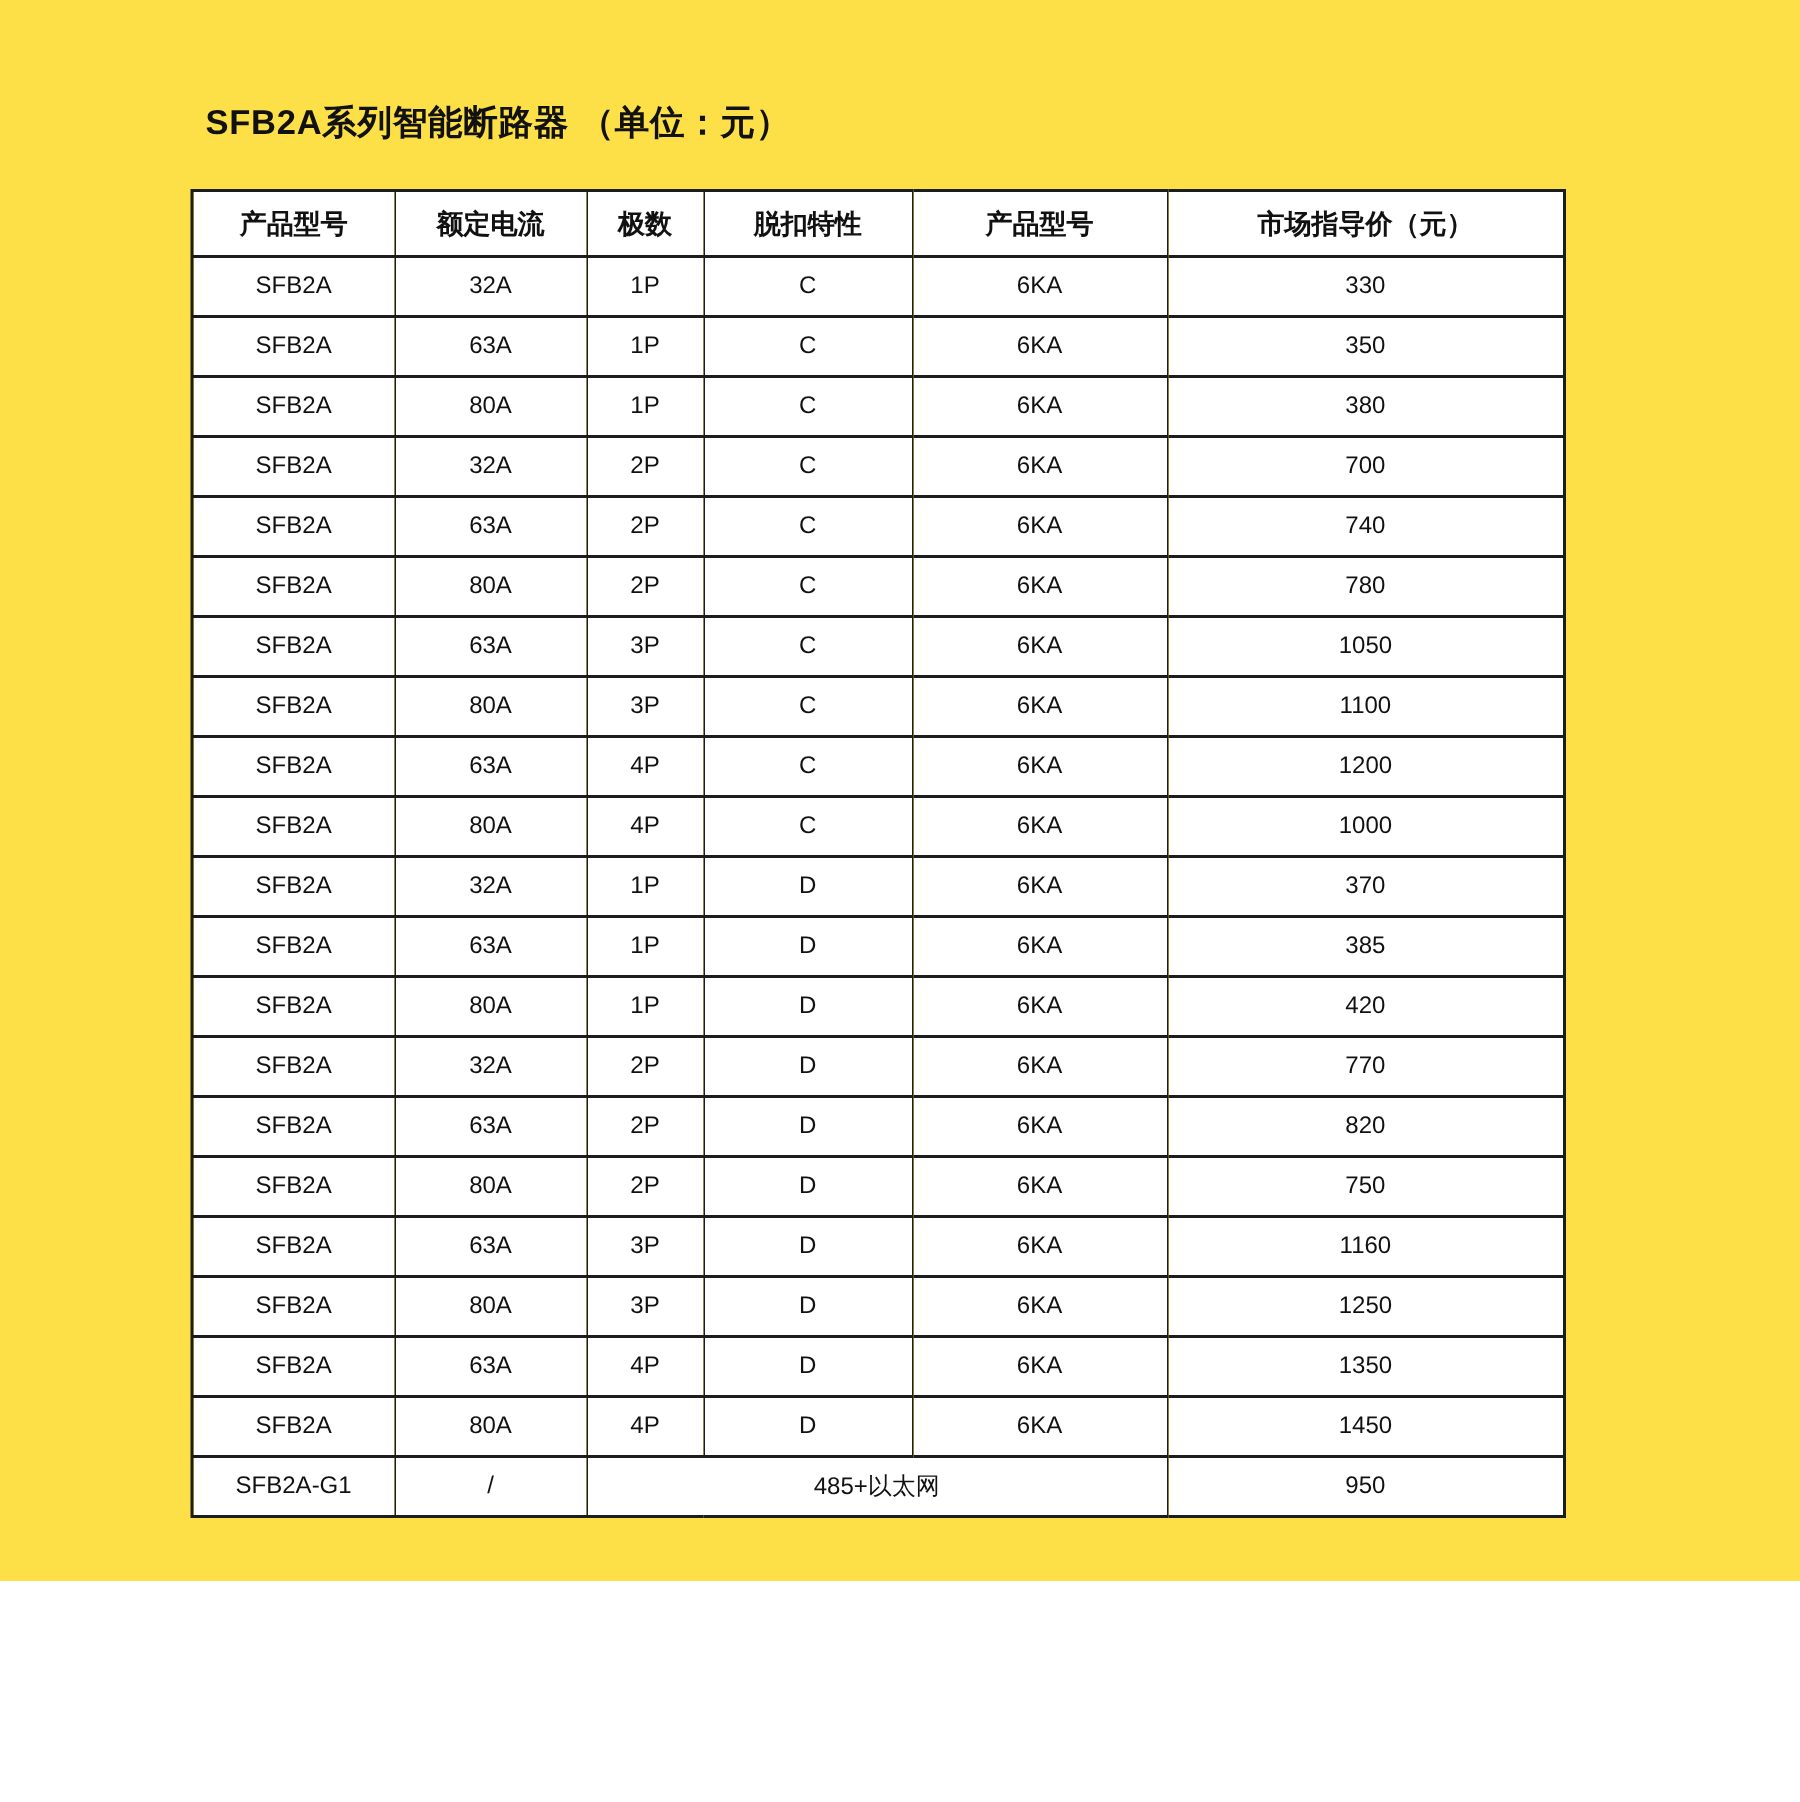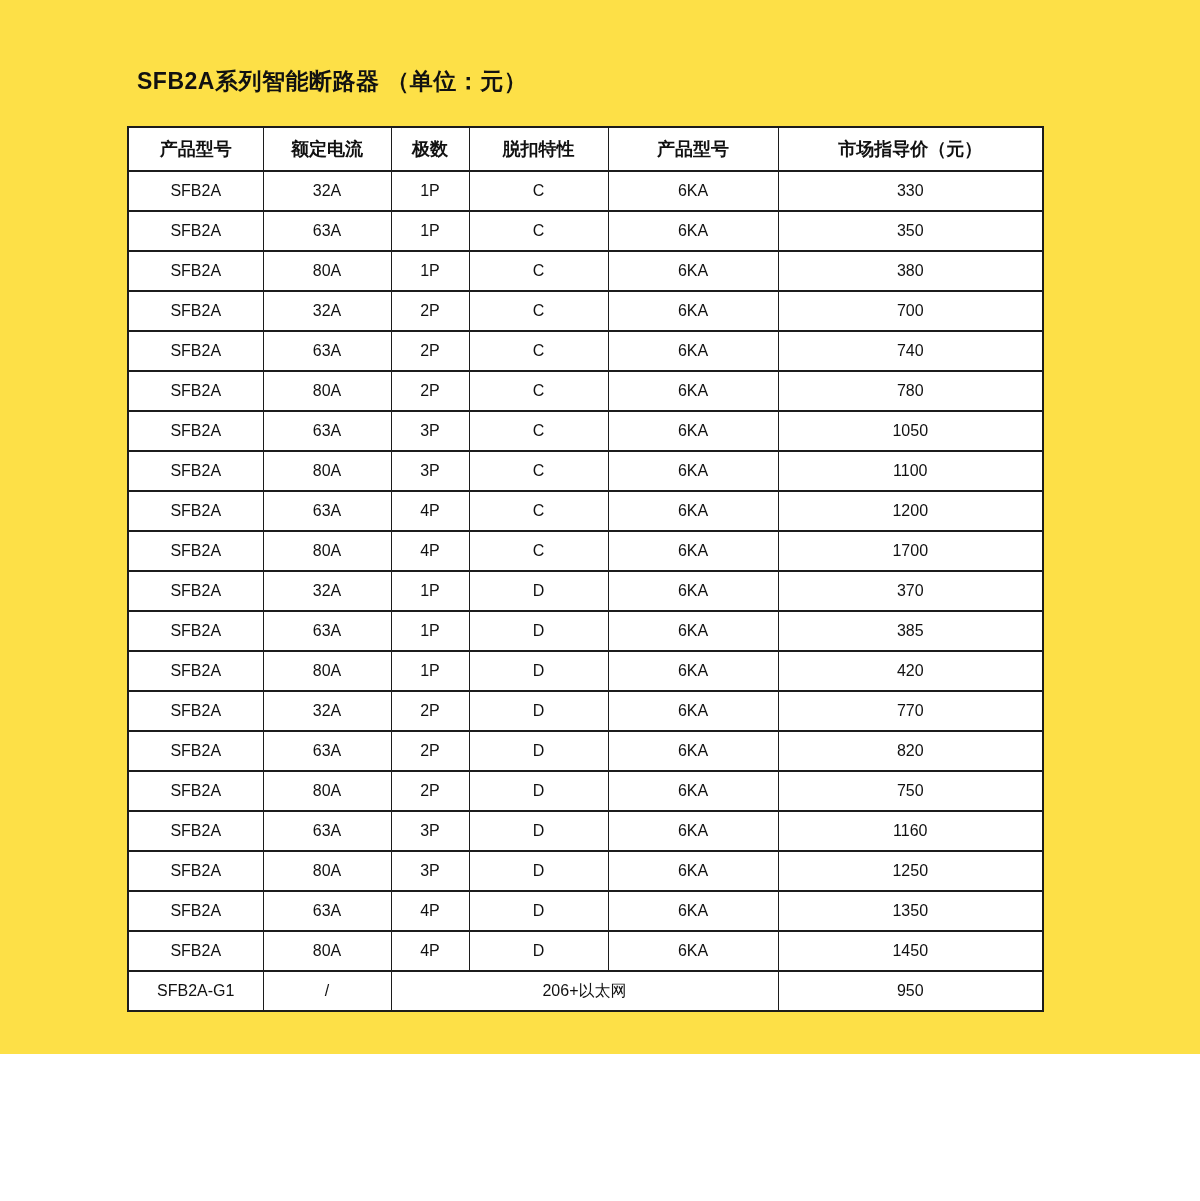--- a/index.html
+++ b/index.html
@@ -163,21 +163,21 @@
           <td>C</td>
           <td>6KA</td>
           <td>1200</td>
         </tr>
         <tr>
           <td>SFB2A</td>
           <td>80A</td>
           <td>4P</td>
           <td>C</td>
           <td>6KA</td>
-          <td>1700</td>
+          <td>1000</td>
         </tr>
         <tr>
           <td>SFB2A</td>
           <td>32A</td>
           <td>1P</td>
           <td>D</td>
           <td>6KA</td>
           <td>370</td>
         </tr>
         <tr>
@@ -250,18 +250,18 @@
           <td>4P</td>
           <td>D</td>
           <td>6KA</td>
           <td>1450</td>
         </tr>
       </tbody>
     <tbody id="special-rows">
         <tr>
           <td>SFB2A-G1</td>
           <td>/</td>
-          <td colspan="3">206+以太网</td>
+          <td colspan="3">485+以太网</td>
           <td>950</td>
         </tr>
       </tbody>
   </table>
 </div>
 
 </body></html>

